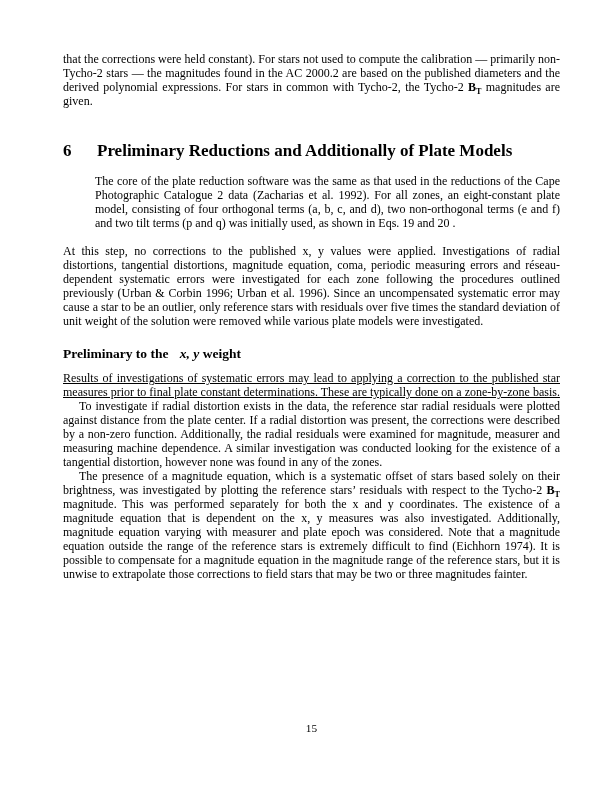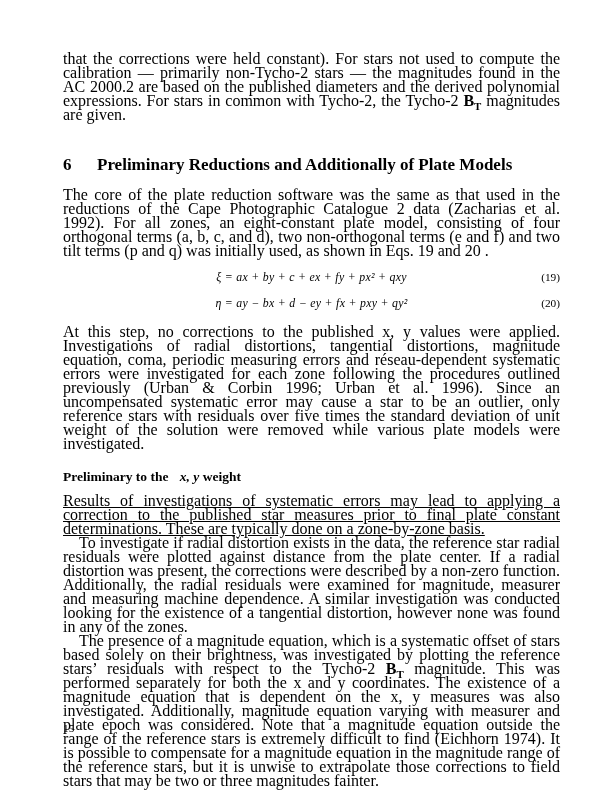--- a/index.html
+++ b/index.html
@@ -9,37 +9,37 @@
     height: 792px;
     margin: 0 auto;
     background: #ffffff;
     color: #000000;
     font-family: "Liberation Serif", "DejaVu Serif", serif;
     box-sizing: border-box;
     padding: 52px 52px 0 63px;
     overflow: hidden;
   }
   .body-text {
-    font-size: 16px;
+    font-size: 12px;
     line-height: 14px;
     text-align: justify;
     margin: 0;
   }
   .bt { font-weight: bold; }
   .bt sub { font-size: 0.68em; line-height: 0; }
   .section-heading {
     display: flex;
     margin-top: 32px;
     font-weight: bold;
     font-size: 17px;
     line-height: 21px;
   }
   .sec-num { width: 34px; flex: 0 0 34px; }
   .sec-title { flex: 1 1 auto; max-width: 462px; }
-  .para-intro { margin-top: 13px; }
+  .para-intro { margin-top: 13px; margin-left: 32px; }
   .equations { margin-top: 12px; }
   .equation-row {
     position: relative;
     text-align: center;
     font-size: 11.8px;
     line-height: 15px;
   }
   .equation-row + .equation-row { margin-top: 11px; }
   .eq-body { font-style: italic; letter-spacing: 0.3px; }
   .eq-num {
@@ -57,47 +57,38 @@
     line-height: 16px;
   }
   .subsection-heading i { font-style: italic; margin-left: 8px; }
   .para-results { margin-top: 9px; text-decoration: underline; }
   .indent { text-indent: 16px; }
   .page-number {
     position: absolute;
     left: 63px;
     top: 722px;
     width: 497px;
+    text-align: center;
     font-size: 11.3px;
   }
 </style>
 </head>
 <body>
 
 <div class="page">
 
   <p class="body-text"><span>that the corrections were held constant).  For stars not used to compute the calibration — primarily non-Tycho-2 stars — the magnitudes found in the AC 2000.2 are based on the published diameters and the derived polynomial expressions.  For stars in common with Tycho-2, the Tycho-2 </span><span class="bt"><span>B</span><sub>T</sub></span><span> magnitudes are given.</span></p>
 
   <div class="section-heading">
     <span class="sec-num">6</span>
     <span class="sec-title">Preliminary Reductions and Additionally of Plate Models</span>
   </div>
 
   <p class="body-text para-intro">The core of the plate reduction software was the same as that used in the reductions of the Cape Photographic Catalogue 2 data (Zacharias et al.  1992).  For all zones, an eight-constant plate model, consisting of four orthogonal terms (a, b, c, and d), two non-orthogonal terms (e and f) and two tilt terms (p and q) was initially used, as shown in Eqs. 19 and 20 .</p>
 
-  <div class="equations">
-    <div class="equation-row">
-      <span class="eq-body">ξ = ax + by + c + ex + fy + px² + qxy</span>
-      <span class="eq-num">(19)</span>
-    </div>
-    <div class="equation-row">
-      <span class="eq-body">η = ay − bx + d − ey + fx + pxy + qy²</span>
-      <span class="eq-num">(20)</span>
-    </div>
-  </div>
 
   <p class="body-text para-aftereq">At this step, no corrections to the published x, y values were applied.  Investigations of radial distortions, tangential distortions, magnitude equation, coma, periodic measuring errors and réseau-dependent systematic errors were investigated for each zone following the procedures outlined previously (Urban &amp; Corbin 1996; Urban et al.  1996).  Since an uncompensated systematic error may cause a star to be an outlier, only reference stars with residuals over five times the standard deviation of unit weight of the solution were removed while various plate models were investigated.</p>
 
   <h3 class="subsection-heading"><span>Preliminary to the </span><i>x, y</i><span> weight</span></h3>
 
   <p class="body-text para-results">Results of investigations of systematic errors may lead to applying a correction to the published star measures prior to final plate constant determinations.  These are typically done on a zone-by-zone basis.</p>
 
   <p class="body-text indent">To investigate if radial distortion exists in the data, the reference star radial residuals were plotted against distance from the plate center.  If a radial distortion was present, the corrections were described by a non-zero function.  Additionally, the radial residuals were examined for magnitude, measurer and measuring machine dependence.  A similar investigation was conducted looking for the existence of a tangential distortion, however none was found in any of the zones.</p>
 
   <p class="body-text indent"><span>The presence of a magnitude equation, which is a systematic offset of stars based solely on their brightness, was investigated by plotting the reference stars’ residuals with respect to the Tycho-2 </span><span class="bt"><span>B</span><sub>T</sub></span><span> magnitude.  This was performed separately for both the x and y coordinates.  The existence of a magnitude equation that is dependent on the x, y measures was also investigated.  Additionally, magnitude equation varying with measurer and plate epoch was considered.  Note that a magnitude equation outside the range of the reference stars is extremely difficult to find (Eichhorn 1974).  It is possible to compensate for a magnitude equation in the magnitude range of the reference stars, but it is unwise to extrapolate those corrections to field stars that may be two or three magnitudes fainter.</span></p>

